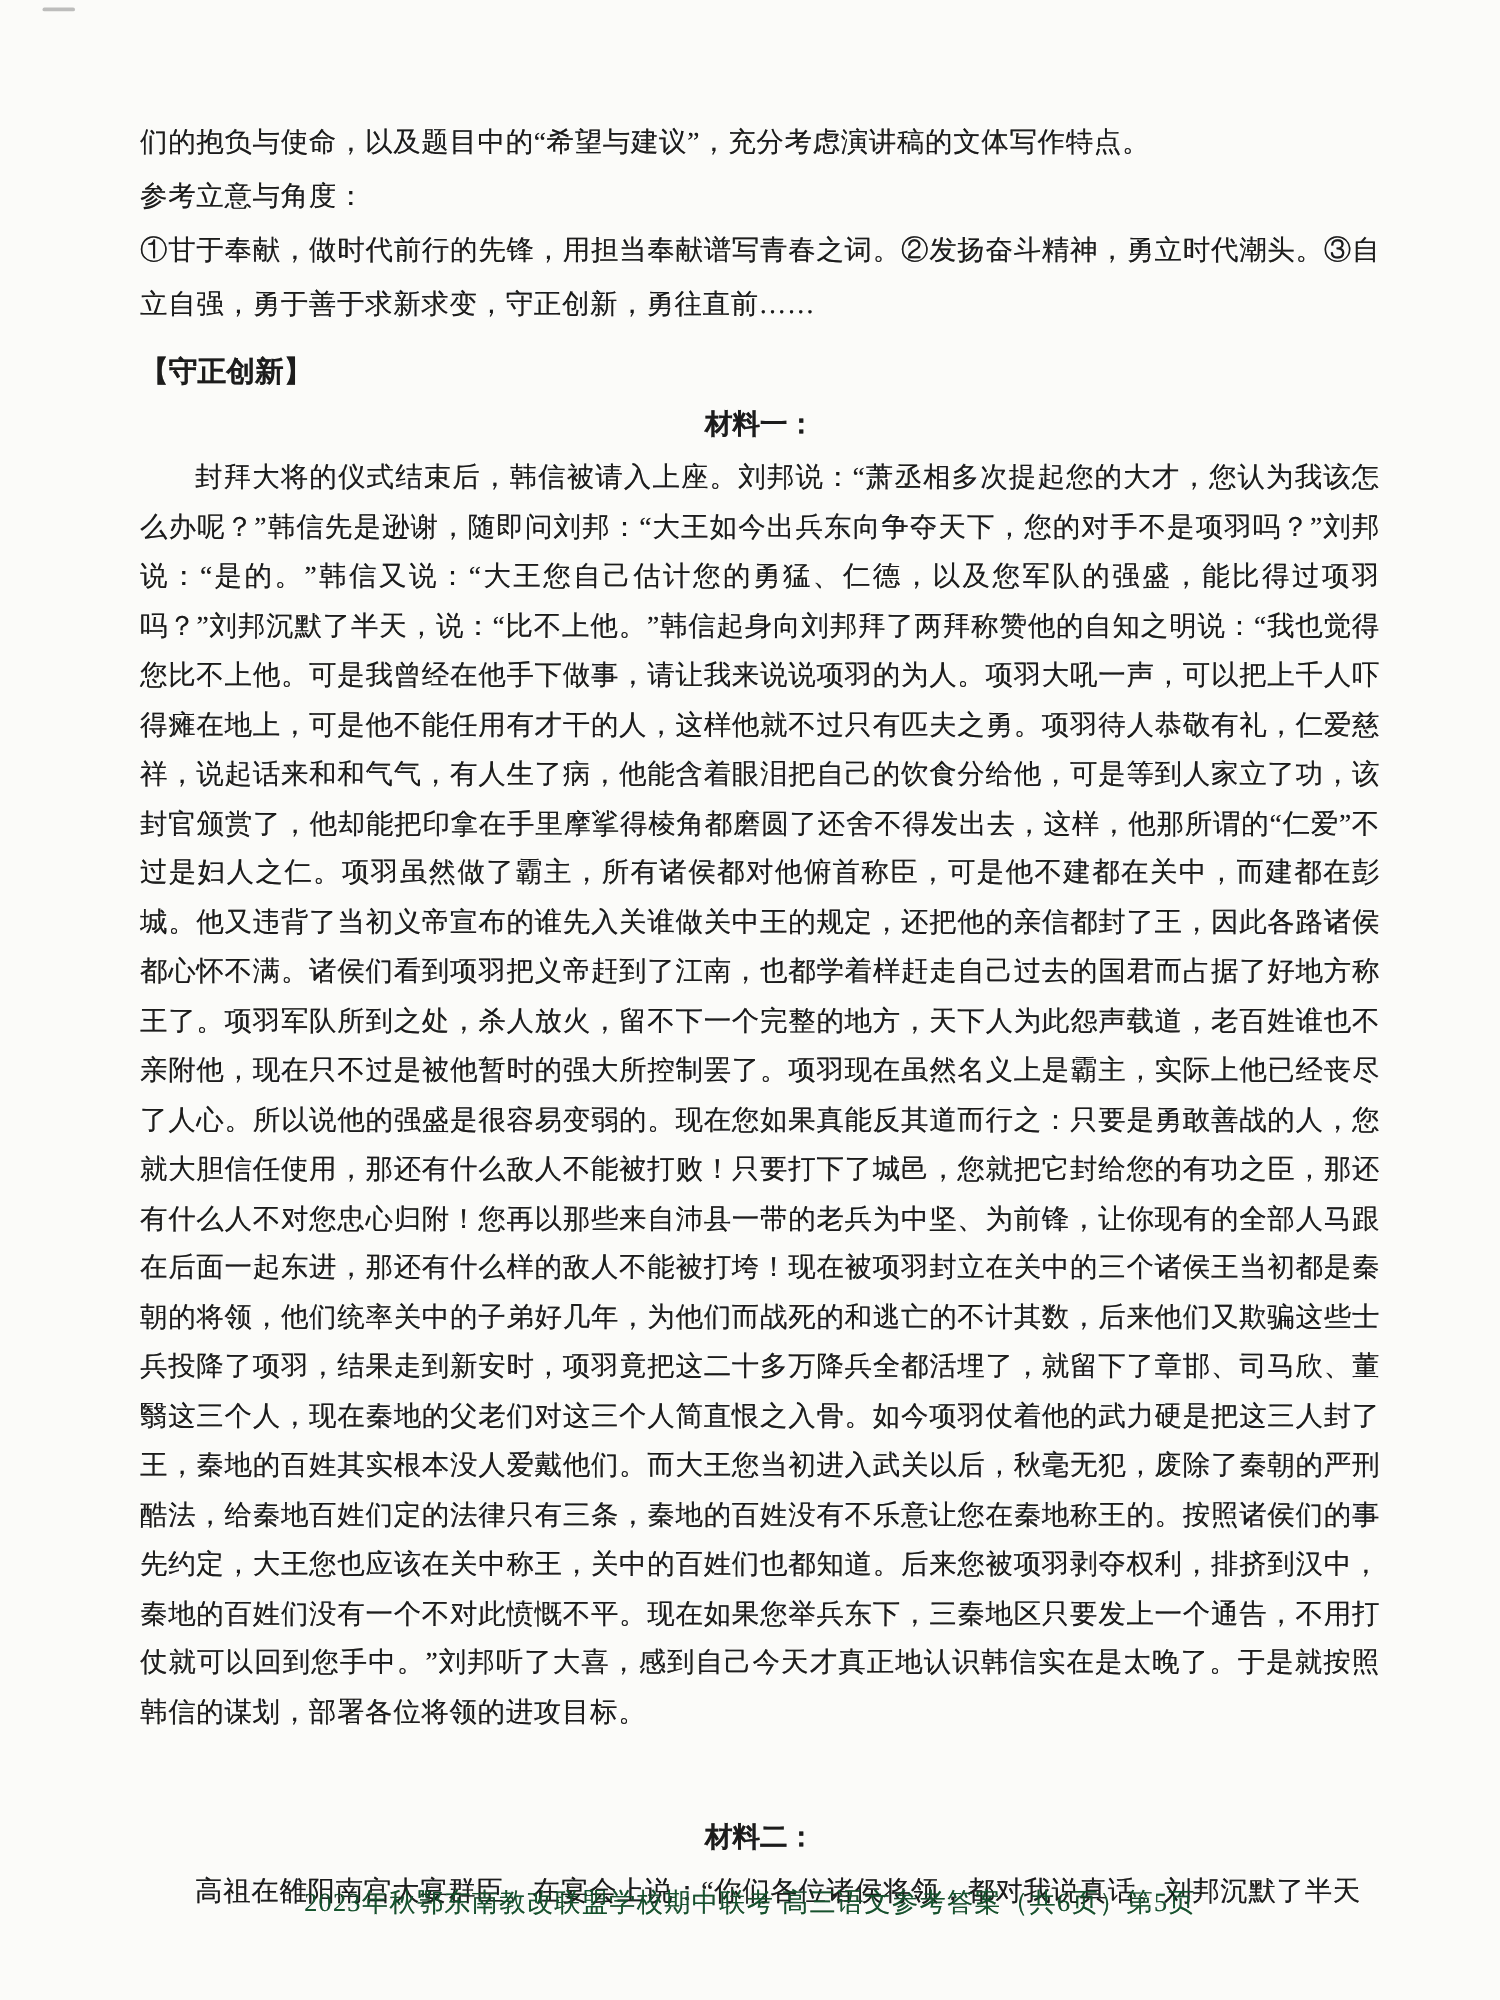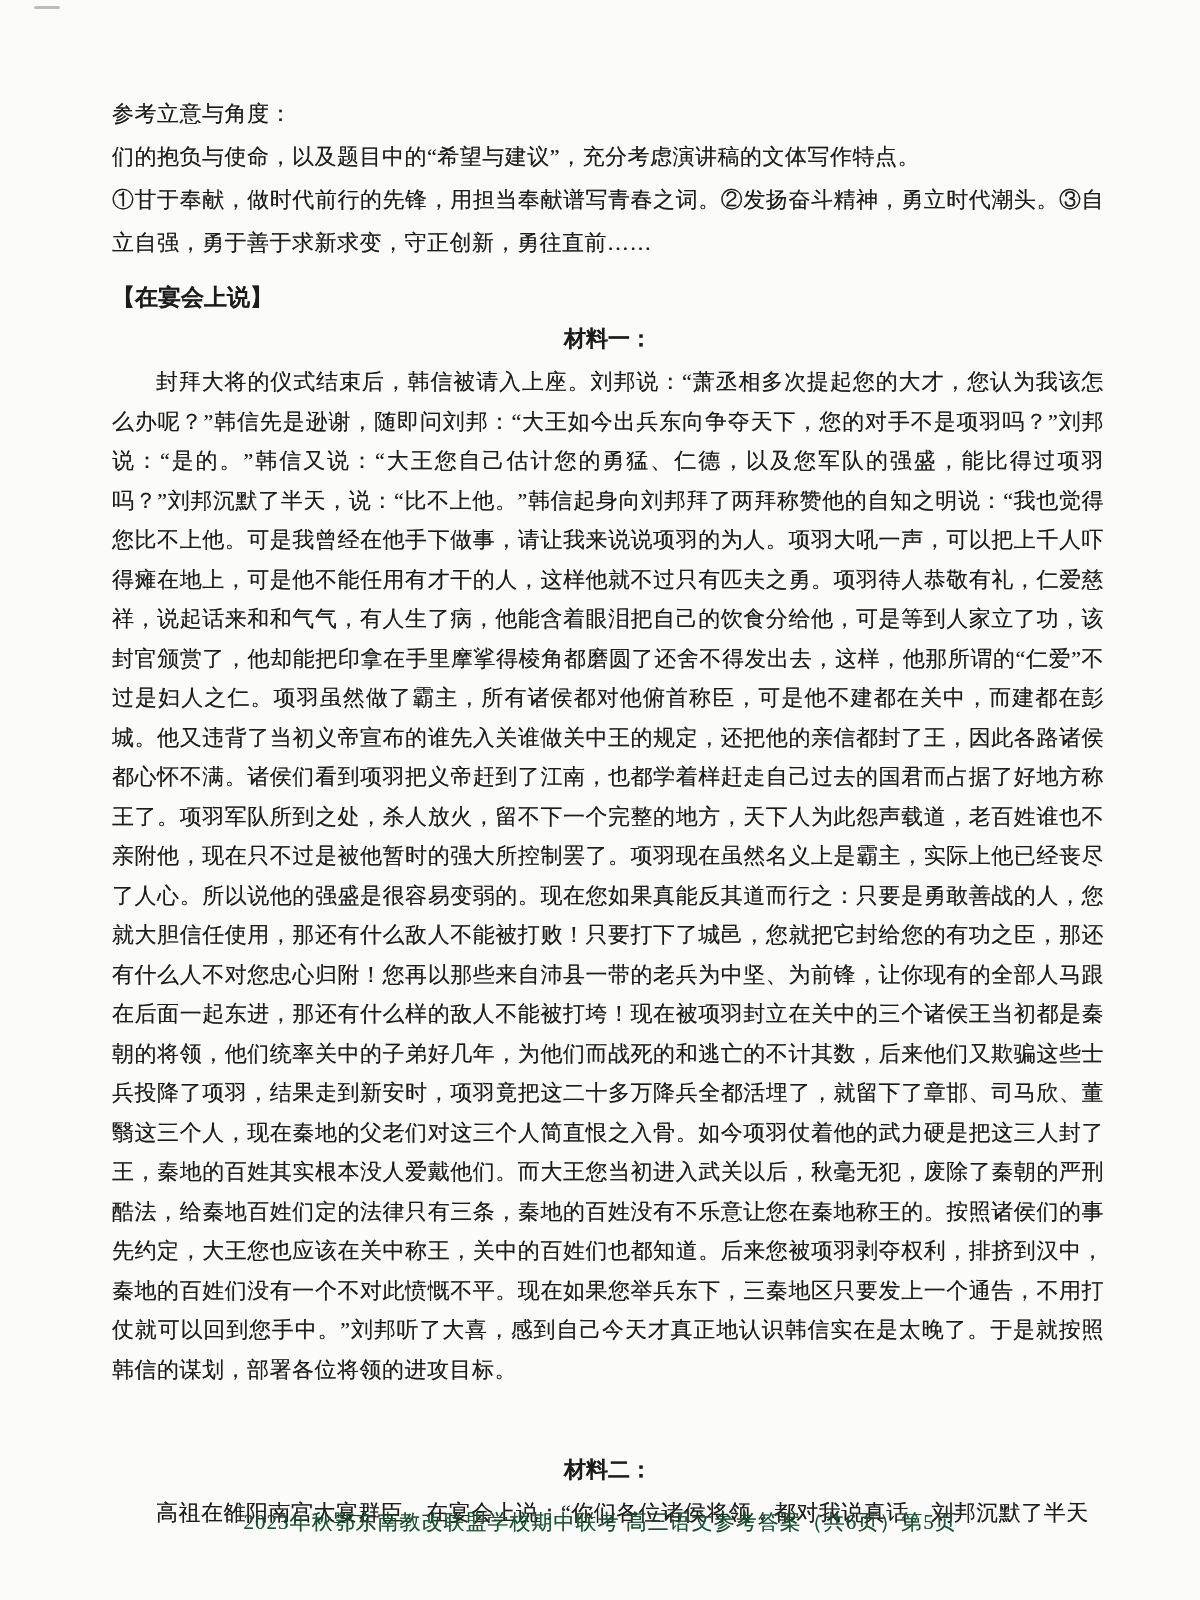--- a/index.html
+++ b/index.html
@@ -77,27 +77,27 @@
     text-shadow: 0 0 0.4px rgba(20,20,20,0.5);
   }
 </style>
 </head>
 <body>
 
 <div class="page">
   <div class="scan-artifact"></div>
 
   <div class="content">
+    <p class="body-text">们的抱负与使命，以及题目中的“希望与建议”，充分考虑演讲稿的文体写作特点。</p>
+
     <p class="body-text">参考立意与角度：</p>
-
-    <p class="body-text">们的抱负与使命，以及题目中的“希望与建议”，充分考虑演讲稿的文体写作特点。</p>
 
     <p class="body-text">①甘于奉献，做时代前行的先锋，用担当奉献谱写青春之词。②发扬奋斗精神，勇立时代潮头。③自立自强，勇于善于求新求变，守正创新，勇往直前……</p>
 
-    <h3 class="heading">【在宴会上说】</h3>
+    <h3 class="heading">【守正创新】</h3>
 
     <h4 class="subheading">材料一：</h4>
 
     <p class="body-text main-para">封拜大将的仪式结束后，韩信被请入上座。刘邦说：“萧丞相多次提起您的大才，您认为我该怎么办呢？”韩信先是逊谢，随即问刘邦：“大王如今出兵东向争夺天下，您的对手不是项羽吗？”刘邦说：“是的。”韩信又说：“大王您自己估计您的勇猛、仁德，以及您军队的强盛，能比得过项羽吗？”刘邦沉默了半天，说：“比不上他。”韩信起身向刘邦拜了两拜称赞他的自知之明说：“我也觉得您比不上他。可是我曾经在他手下做事，请让我来说说项羽的为人。项羽大吼一声，可以把上千人吓得瘫在地上，可是他不能任用有才干的人，这样他就不过只有匹夫之勇。项羽待人恭敬有礼，仁爱慈祥，说起话来和和气气，有人生了病，他能含着眼泪把自己的饮食分给他，可是等到人家立了功，该封官颁赏了，他却能把印拿在手里摩挲得棱角都磨圆了还舍不得发出去，这样，他那所谓的“仁爱”不过是妇人之仁。项羽虽然做了霸主，所有诸侯都对他俯首称臣，可是他不建都在关中，而建都在彭城。他又违背了当初义帝宣布的谁先入关谁做关中王的规定，还把他的亲信都封了王，因此各路诸侯都心怀不满。诸侯们看到项羽把义帝赶到了江南，也都学着样赶走自己过去的国君而占据了好地方称王了。项羽军队所到之处，杀人放火，留不下一个完整的地方，天下人为此怨声载道，老百姓谁也不亲附他，现在只不过是被他暂时的强大所控制罢了。项羽现在虽然名义上是霸主，实际上他已经丧尽了人心。所以说他的强盛是很容易变弱的。现在您如果真能反其道而行之：只要是勇敢善战的人，您就大胆信任使用，那还有什么敌人不能被打败！只要打下了城邑，您就把它封给您的有功之臣，那还有什么人不对您忠心归附！您再以那些来自沛县一带的老兵为中坚、为前锋，让你现有的全部人马跟在后面一起东进，那还有什么样的敌人不能被打垮！现在被项羽封立在关中的三个诸侯王当初都是秦朝的将领，他们统率关中的子弟好几年，为他们而战死的和逃亡的不计其数，后来他们又欺骗这些士兵投降了项羽，结果走到新安时，项羽竟把这二十多万降兵全都活埋了，就留下了章邯、司马欣、董翳这三个人，现在秦地的父老们对这三个人简直恨之入骨。如今项羽仗着他的武力硬是把这三人封了王，秦地的百姓其实根本没人爱戴他们。而大王您当初进入武关以后，秋毫无犯，废除了秦朝的严刑酷法，给秦地百姓们定的法律只有三条，秦地的百姓没有不乐意让您在秦地称王的。按照诸侯们的事先约定，大王您也应该在关中称王，关中的百姓们也都知道。后来您被项羽剥夺权利，排挤到汉中，秦地的百姓们没有一个不对此愤慨不平。现在如果您举兵东下，三秦地区只要发上一个通告，不用打仗就可以回到您手中。”刘邦听了大喜，感到自己今天才真正地认识韩信实在是太晚了。于是就按照韩信的谋划，部署各位将领的进攻目标。</p>
 
     <h4 class="subheading material2-heading">材料二：</h4>
 
     <p class="body-text main-para">高祖在雒阳南宫大宴群臣。在宴会上说：“你们各位诸侯将领，都对我说真话。刘邦沉默了半天</p>
   </div>
 

